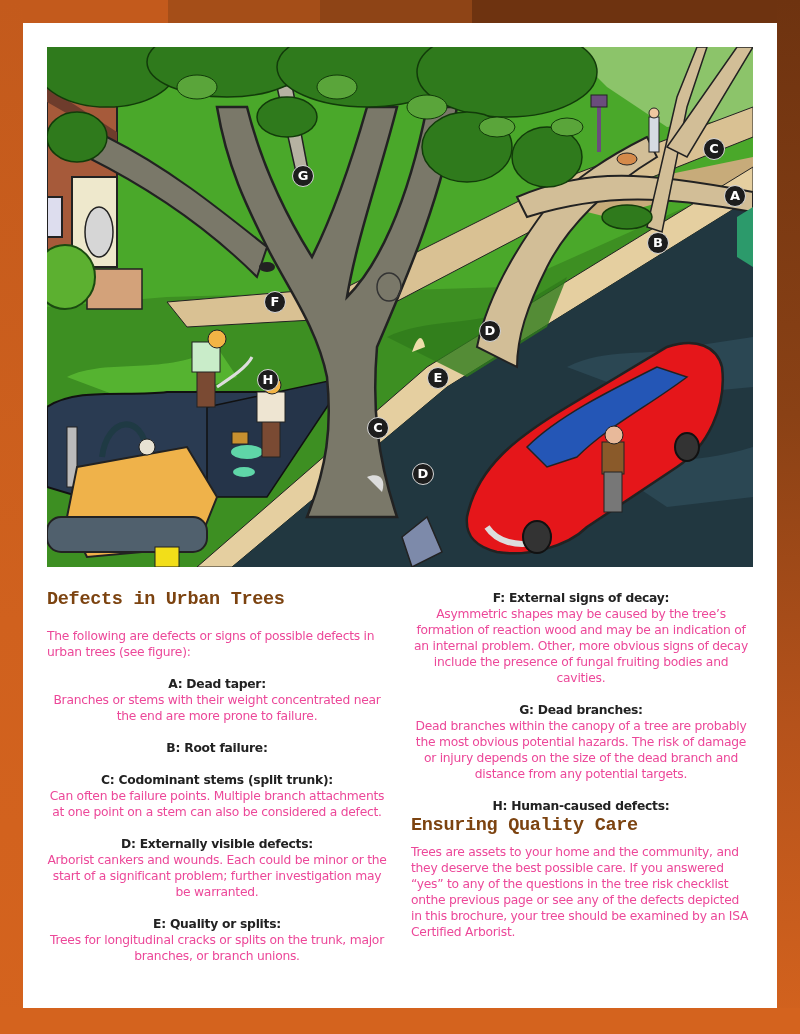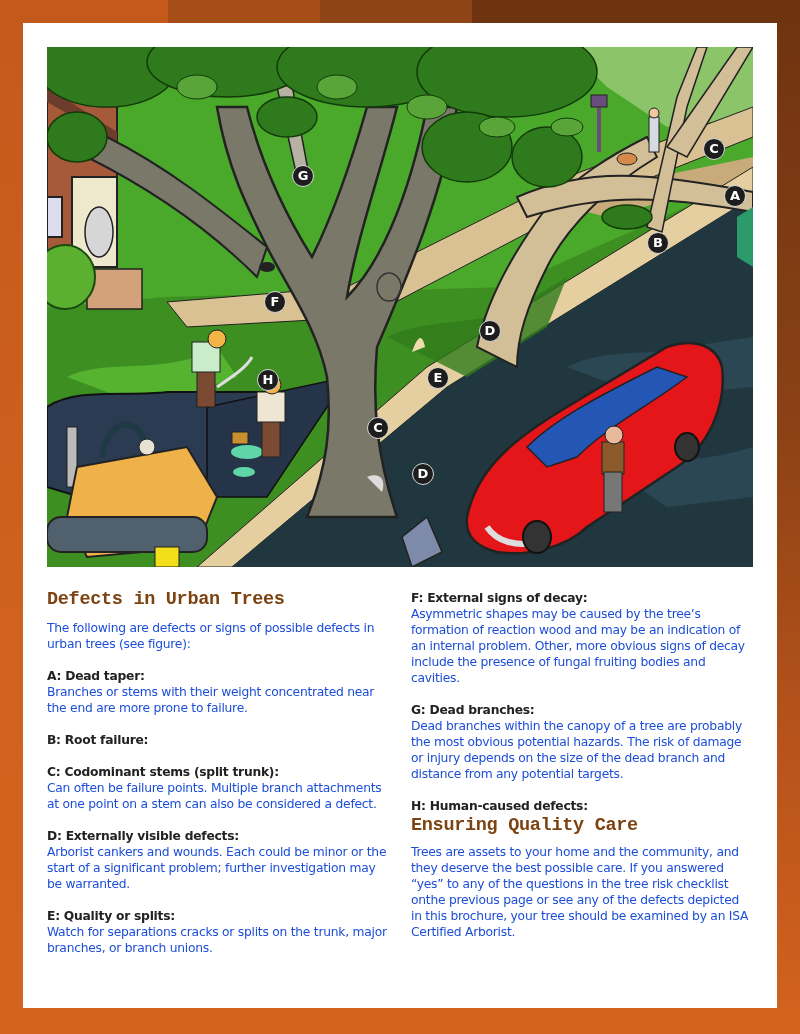--- a/index.html
+++ b/index.html
@@ -29,23 +29,23 @@
     color:#fff; font-size:13px; font-weight:bold; line-height:19px; text-align:center;
     font-family:"DejaVu Sans", sans-serif;
   }
   .col { position:absolute; top:565px; width:340px; }
   .col-left { left:24px; }
   .col-right { left:388px; top:567px; }
   h2 {
     margin:0; color:#7c4310; font-size:18.5px; font-weight:bold; line-height:24px;
     font-family:Liberation Mono, monospace; letter-spacing:-0.3px;
   }
-  p { margin:0; color:#1d4ed8; font-size:12.3px; line-height:16px; font-family:"DejaVu Sans", sans-serif; letter-spacing:-0.25px; }
-  .intro { margin-top:8px; }
-  .item { margin-top:16px; }
+  p { margin:0; color:#ec4899; font-size:12.3px; line-height:16px; font-family:"DejaVu Sans", sans-serif; letter-spacing:-0.25px; }
+  .intro { margin-top:16px; }
+  .item { margin-top:16px;text-align:center; }
   .item-title { font-weight:bold; color:#222; }
   .col-right .item:first-child { margin-top:0; }
   .section2 { }
   .section2 p { margin-top:6px; }
 </style>
 </head>
 <body>
 
 <div class="bg-band-top"></div>
 <div class="bg-left"></div>
@@ -193,21 +193,21 @@
     <div class="item">
       <p class="item-title">C: Codominant stems (split trunk):</p>
       <p>Can often be failure points. Multiple branch attachments at one point on a stem can also be considered a defect.</p>
     </div>
     <div class="item">
       <p class="item-title">D: Externally visible defects:</p>
       <p>Arborist cankers and wounds. Each could be minor or the start of a significant problem; further investigation may be warranted.</p>
     </div>
     <div class="item">
       <p class="item-title">E: Quality or splits:</p>
-      <p>Watch for separations cracks or splits on the trunk, major branches, or branch unions.</p>
+      <p>Trees for longitudinal cracks or splits on the trunk, major branches, or branch unions.</p>
     </div>
   </div>
 
   <div class="col col-right">
     <div class="item">
       <p class="item-title">F: External signs of decay:</p>
       <p>Asymmetric shapes may be caused by the tree’s formation of reaction wood and may be an indication of an internal problem. Other, more obvious signs of decay include the presence of fungal fruiting bodies and cavities.</p>
     </div>
     <div class="item">
       <p class="item-title">G: Dead branches:</p>

